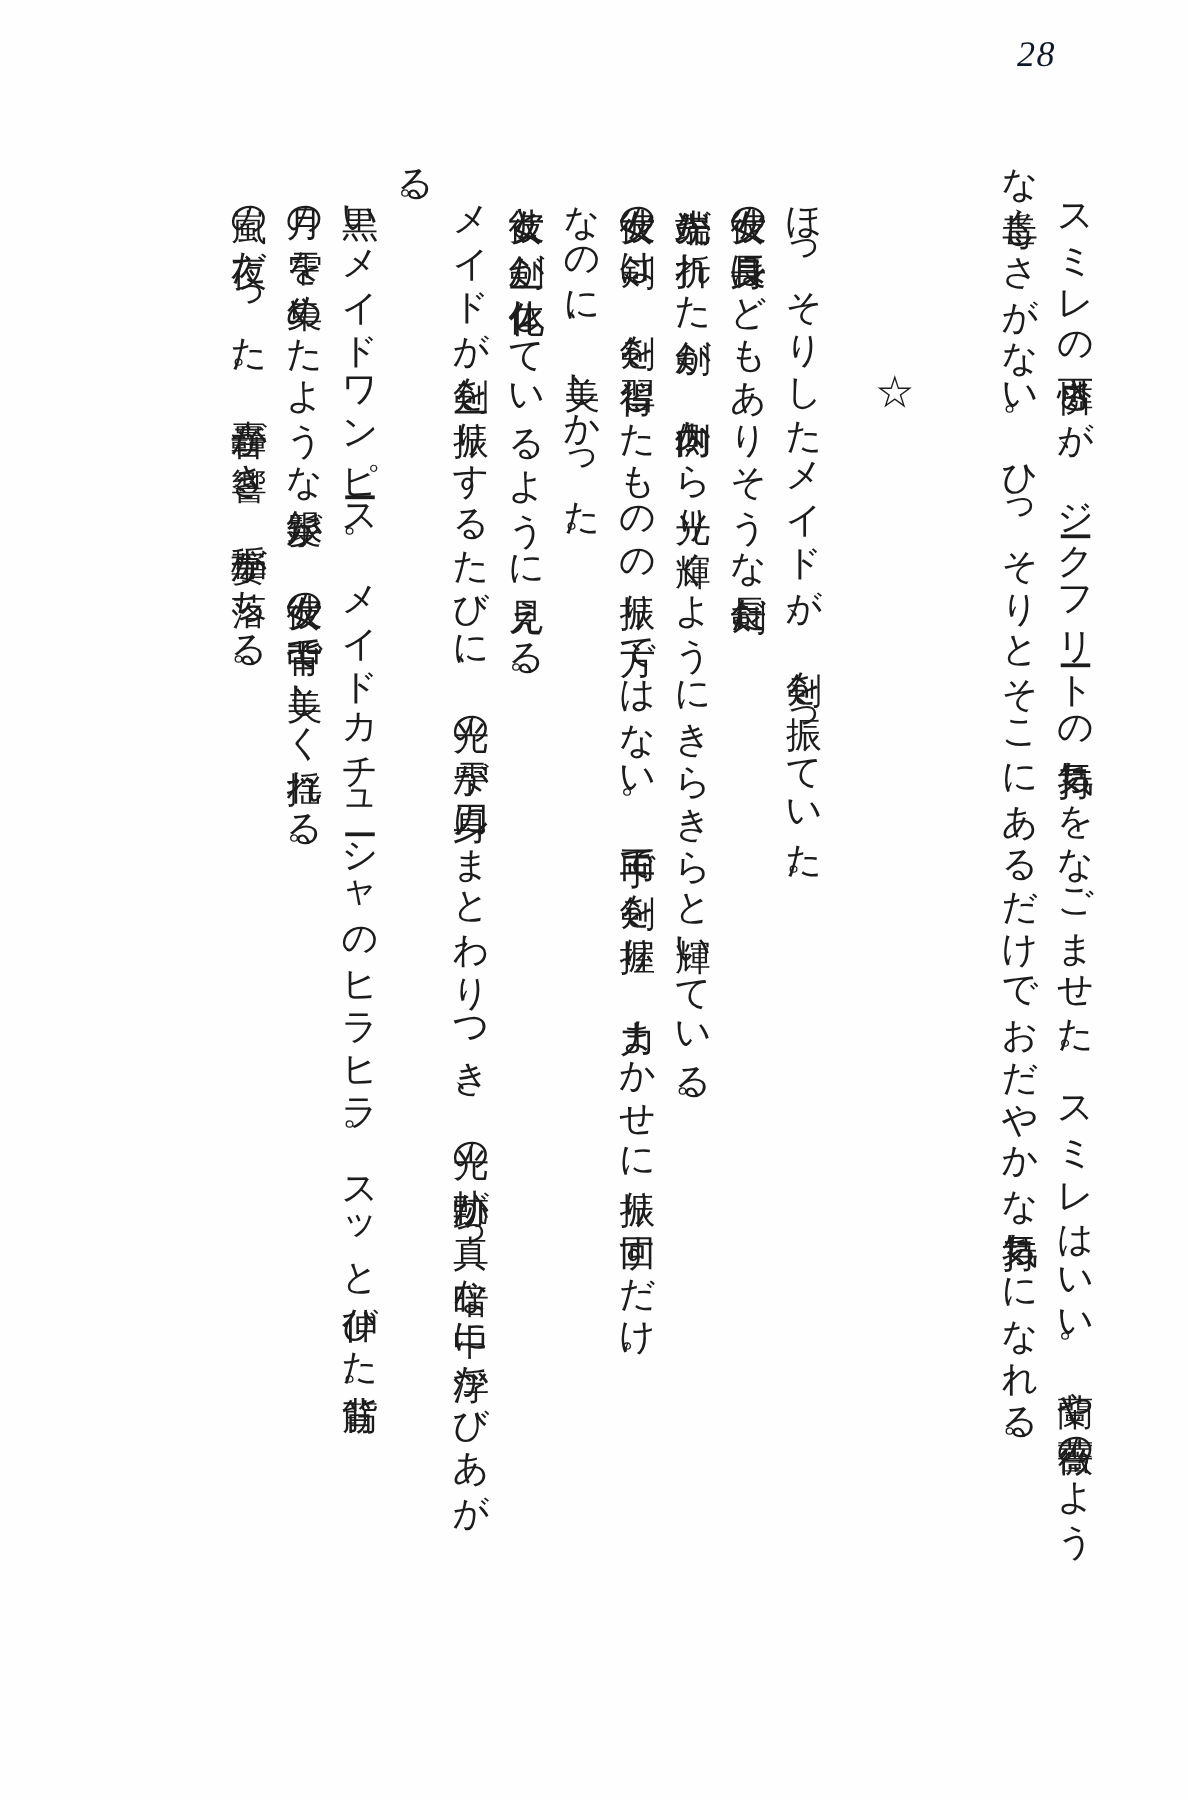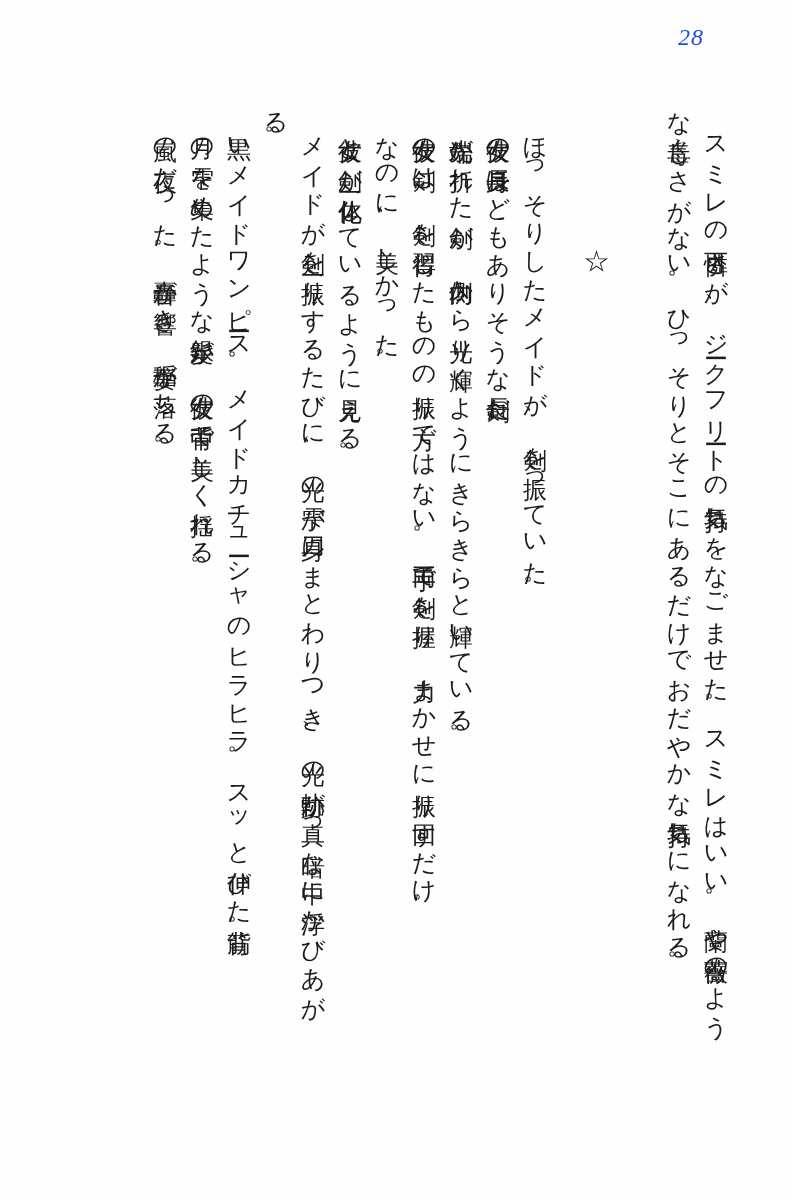--- a/index.html
+++ b/index.html
@@ -16,21 +16,21 @@
     font-family: "Liberation Serif", "DejaVu Serif", serif;
     color: #1c1c1c;
   }
   .page-number {
     position: absolute;
     top: 24px;
     left: 678px;
     font-size: 24px;
     font-style: italic;
     letter-spacing: 1px;
-    color: #1d4ed8;
+    color: #0f172a;
   }
   .text-block {
     position: absolute;
     top: 95px;
     right: 58px;
     height: 958px;
     writing-mode: vertical-rl;
     text-orientation: mixed;
     font-size: 24px;
     line-height: 37px;

